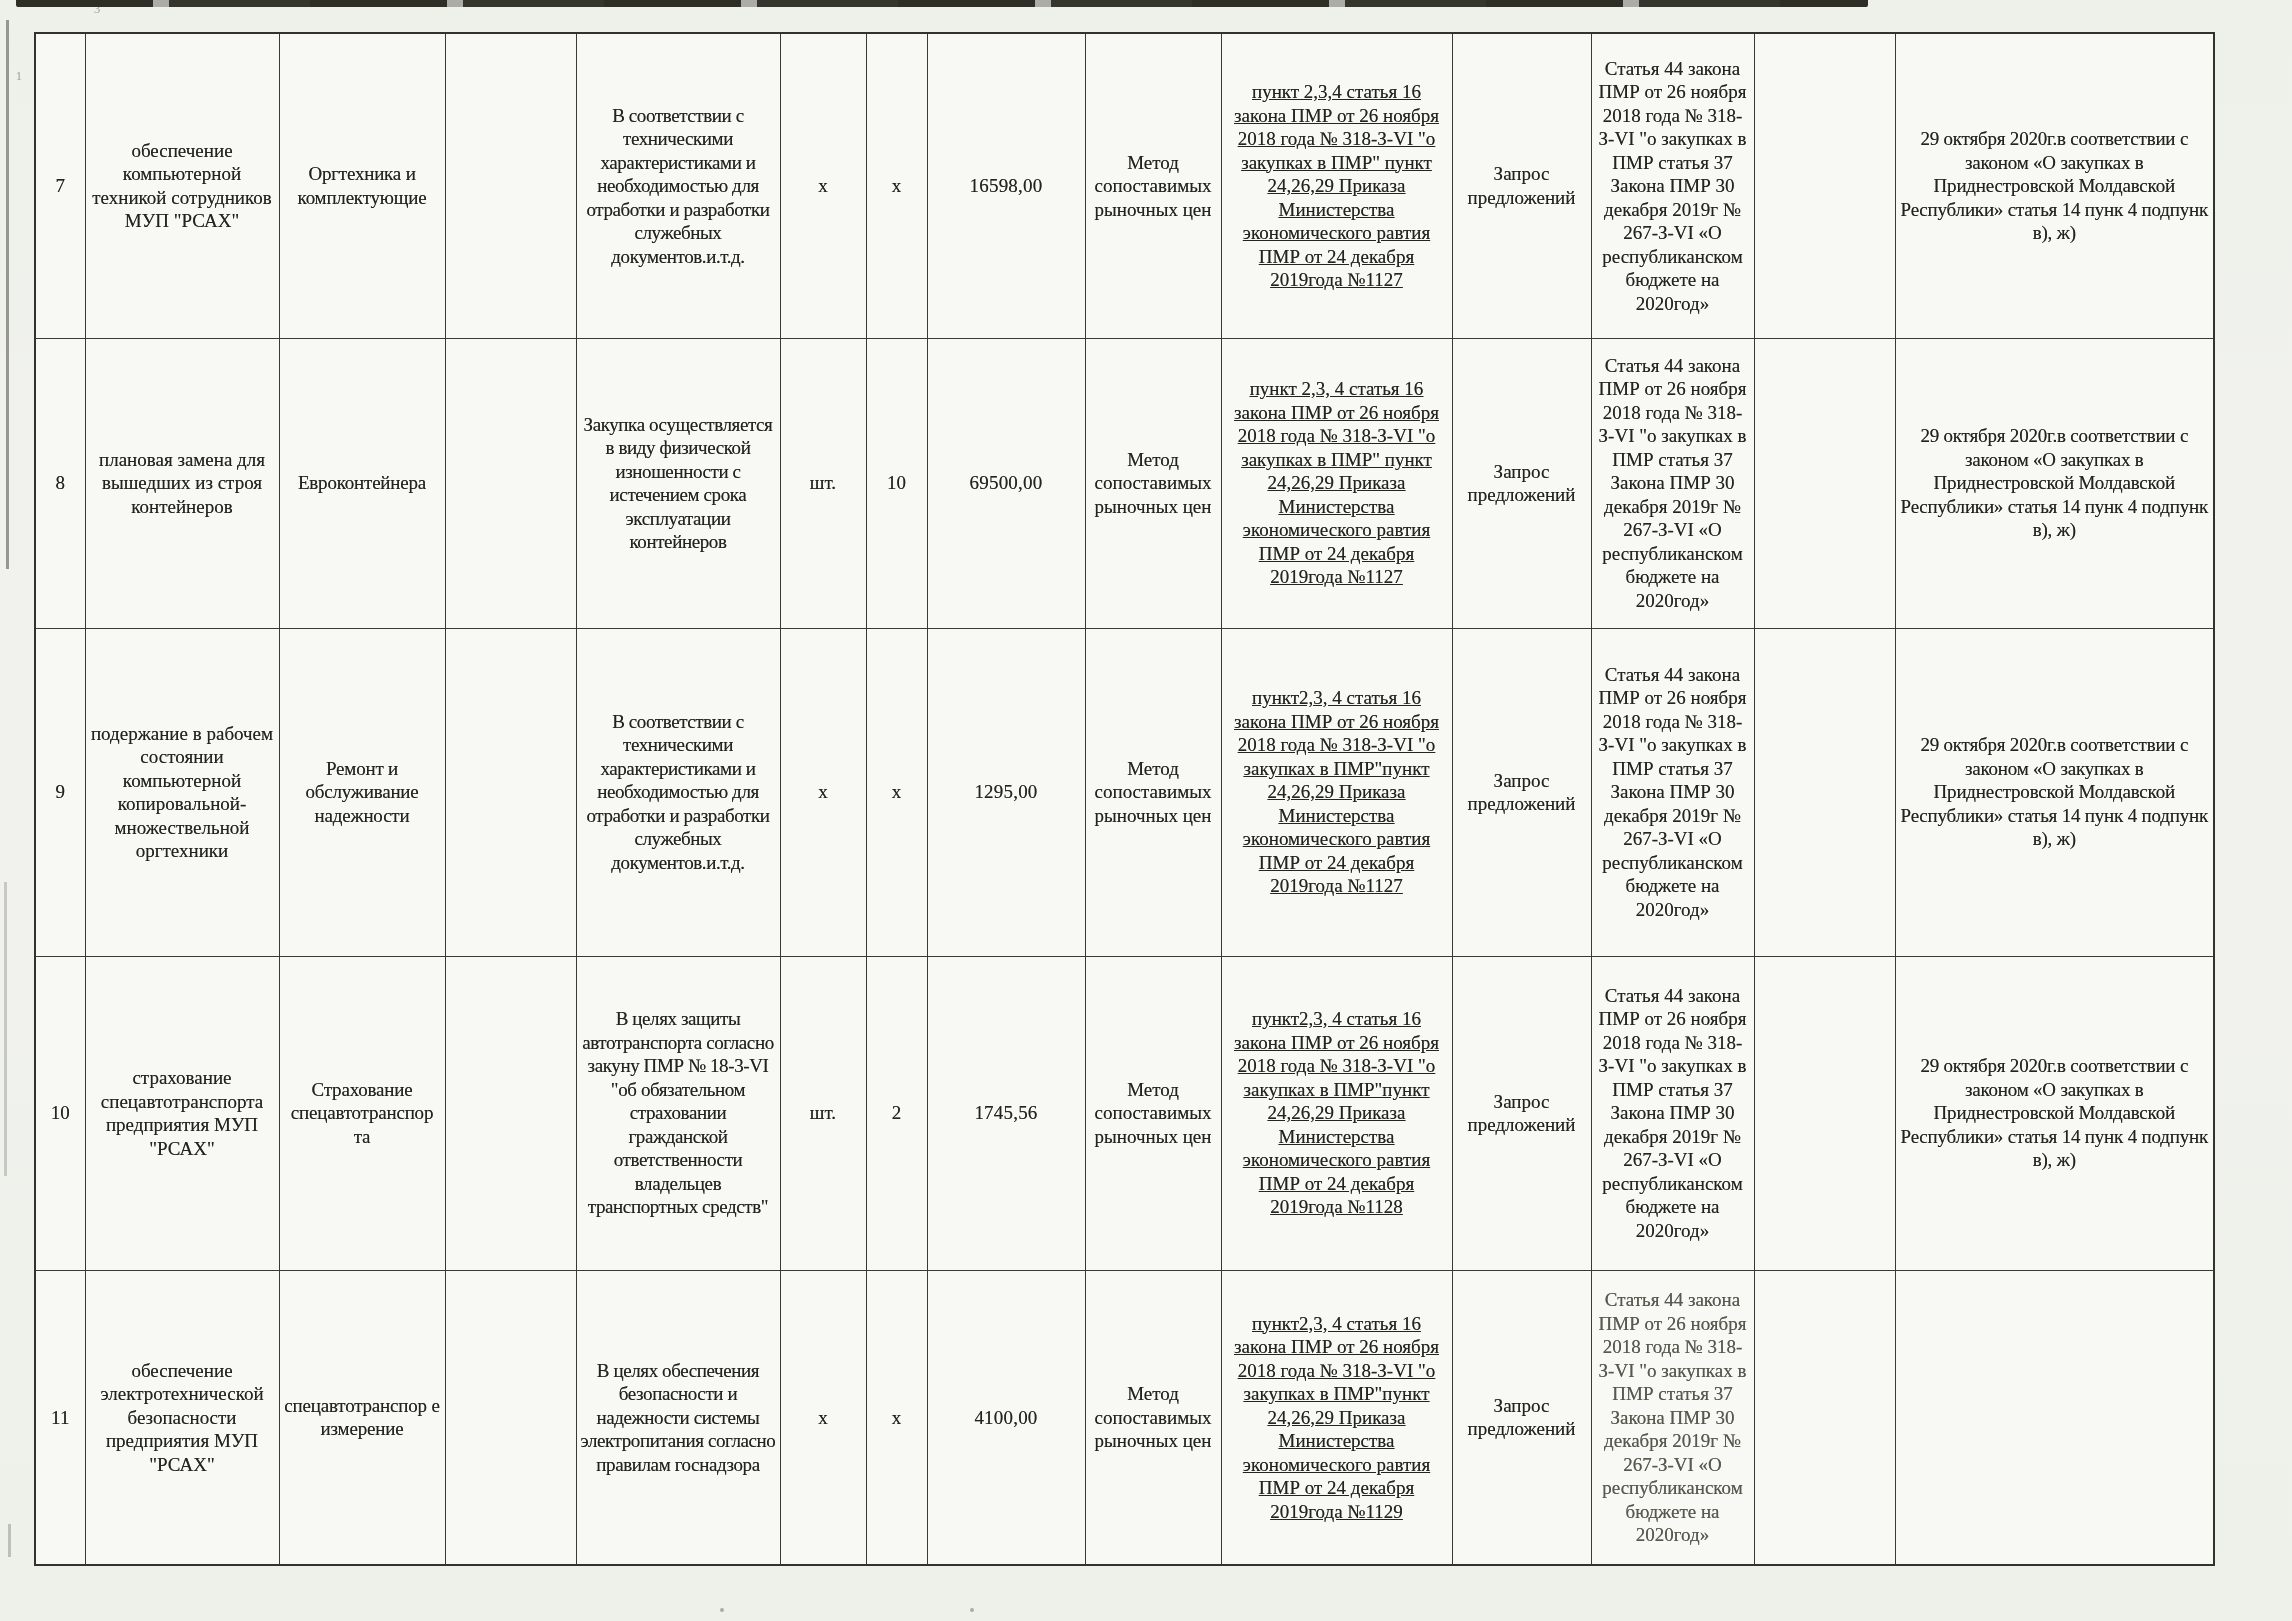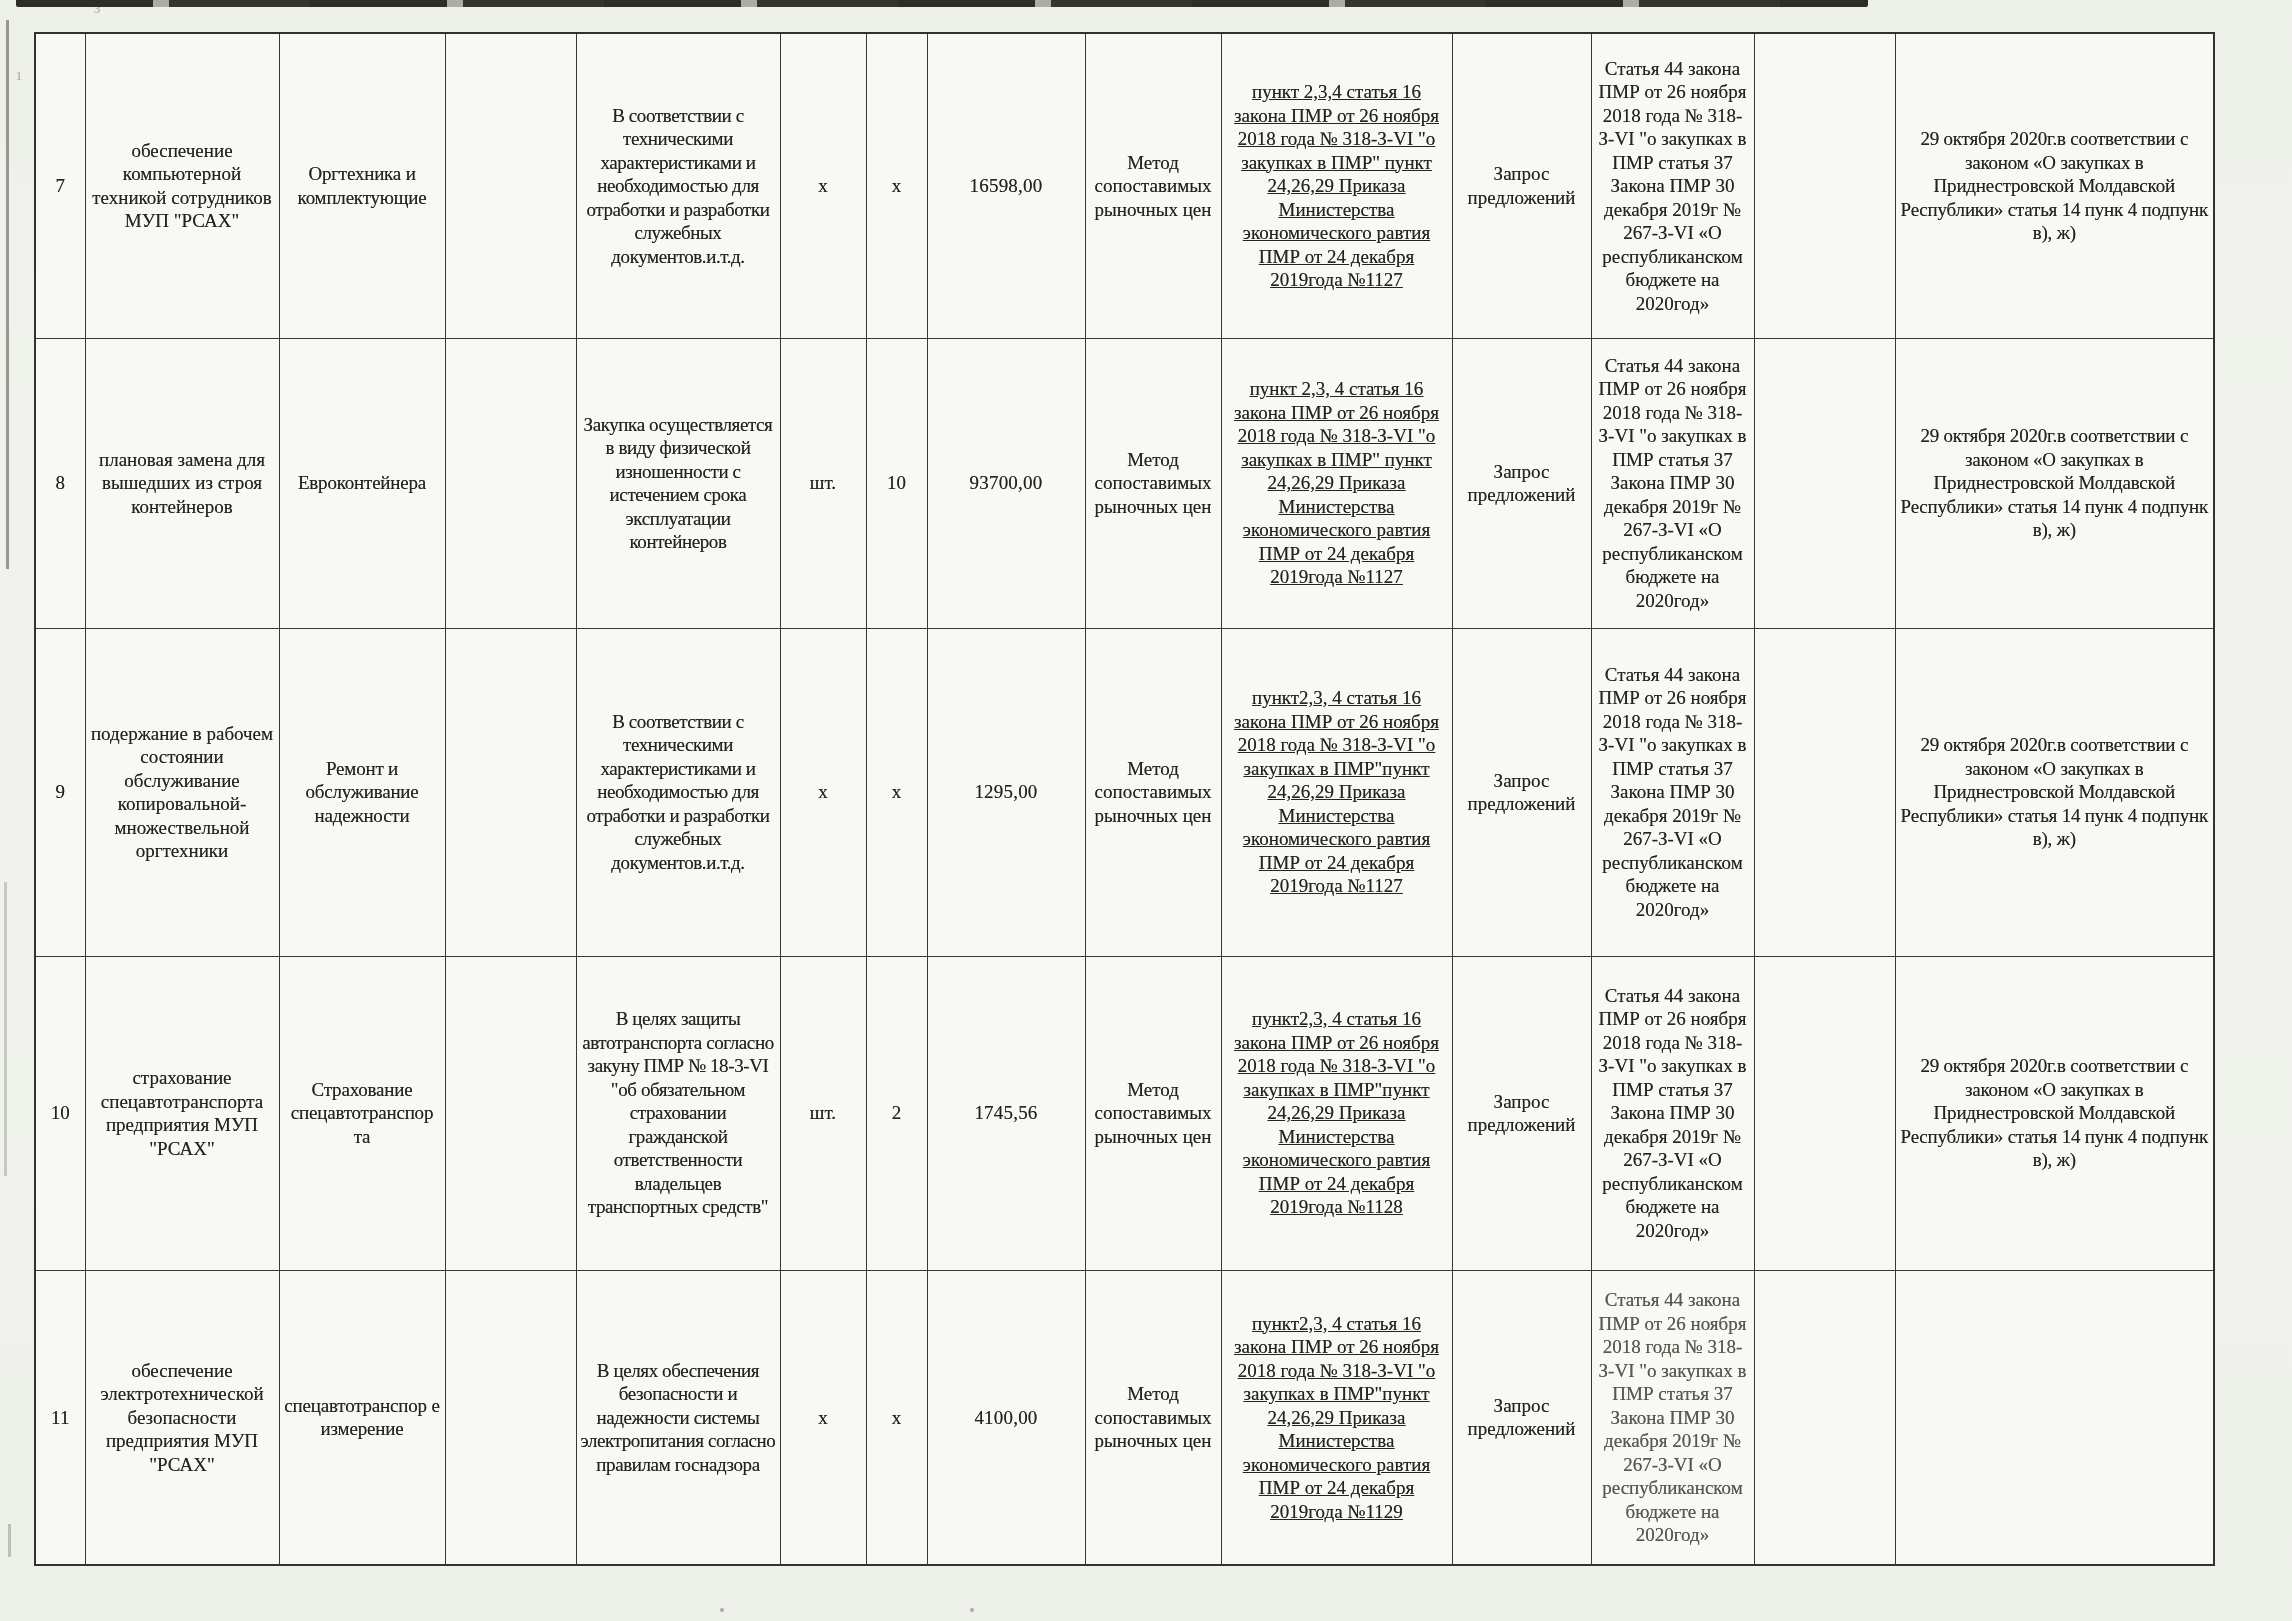--- a/index.html
+++ b/index.html
@@ -92,32 +92,32 @@
   </tr>
 
   <tr style="height:290px;">
     <td class="c1">8</td>
     <td class="c2">плановая замена для вышедших из строя контейнеров</td>
     <td class="c3">Евроконтейнера</td>
     <td class="c4"></td>
     <td class="c5">Закупка осуществляется в виду физической изношенности с истечением срока эксплуатации контейнеров</td>
     <td class="c6">шт.</td>
     <td class="c7">10</td>
-    <td class="c8">93700,00</td>
+    <td class="c8">69500,00</td>
     <td class="c9">Метод сопоставимых рыночных цен</td>
     <td class="c10">пункт 2,3, 4 статья 16 закона ПМР от 26 ноября 2018 года  № 318-З-VI "о закупках в ПМР" пункт 24,26,29 Приказа Министерства экономического равтия ПМР от 24 декабря 2019года №1127</td>
     <td class="c11">Запрос предложений</td>
     <td class="c12">Статья 44 закона ПМР от 26 ноября 2018 года № 318-З-VI "о закупках в ПМР статья 37 Закона ПМР 30 декабря 2019г  № 267-З-VI «О республиканском бюджете на 2020год»</td>
     <td class="c13"></td>
     <td class="c14">29 октября 2020г.в соответствии с законом «О закупках в Приднестровской Молдавской Республики»  статья 14 пунк 4 подпунк в), ж)</td>
   </tr>
 
   <tr style="height:328px;">
     <td class="c1">9</td>
-    <td class="c2">подержание в рабочем состоянии обслуживание копировальной-множествельной оргтехники</td>
+    <td class="c2">подержание в рабочем состоянии компьютерной копировальной-множествельной оргтехники</td>
     <td class="c3">Ремонт и обслуживание надежности</td>
     <td class="c4"></td>
     <td class="c5">В соответствии с техническими характеристиками и необходимостью для отработки и разработки служебных документов.и.т.д.</td>
     <td class="c6">х</td>
     <td class="c7">х</td>
     <td class="c8">1295,00</td>
     <td class="c9">Метод сопоставимых рыночных цен</td>
     <td class="c10">пункт2,3, 4 статья 16 закона ПМР от 26 ноября 2018 года  № 318-З-VI "о закупках в ПМР"пункт 24,26,29 Приказа Министерства экономического равтия ПМР от 24 декабря 2019года №1127</td>
     <td class="c11">Запрос предложений</td>
     <td class="c12">Статья 44 закона ПМР от 26 ноября 2018 года № 318-З-VI "о закупках в ПМР статья 37 Закона ПМР 30 декабря 2019г  № 267-З-VI «О республиканском бюджете на 2020год»</td>

